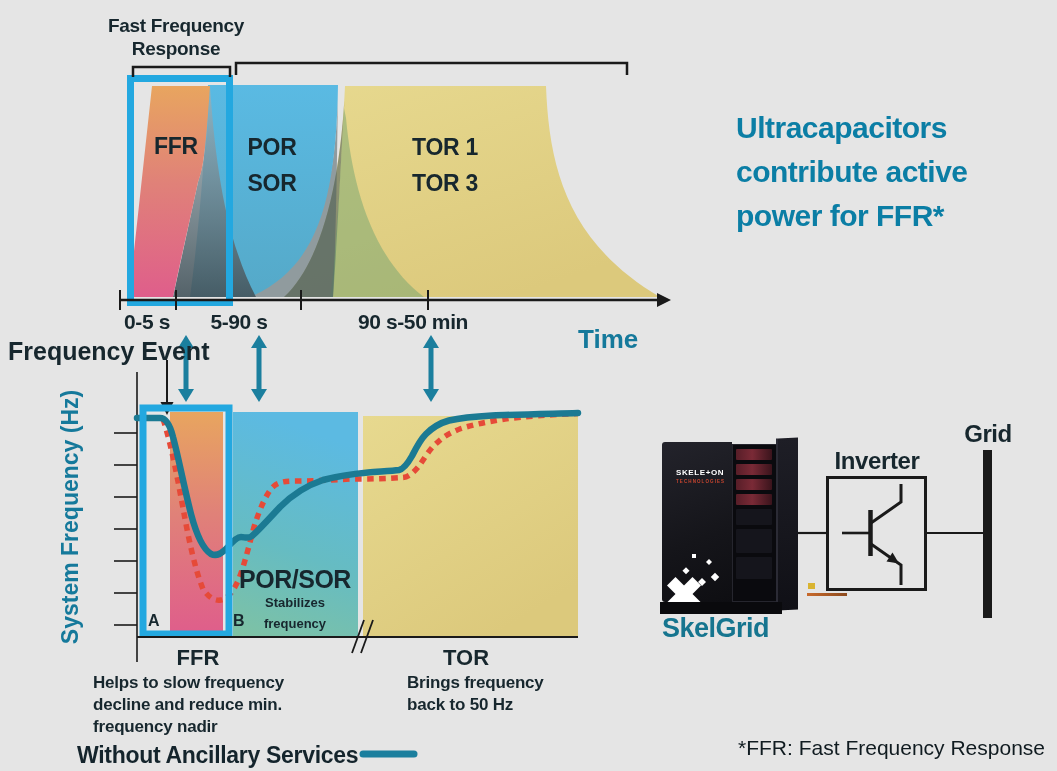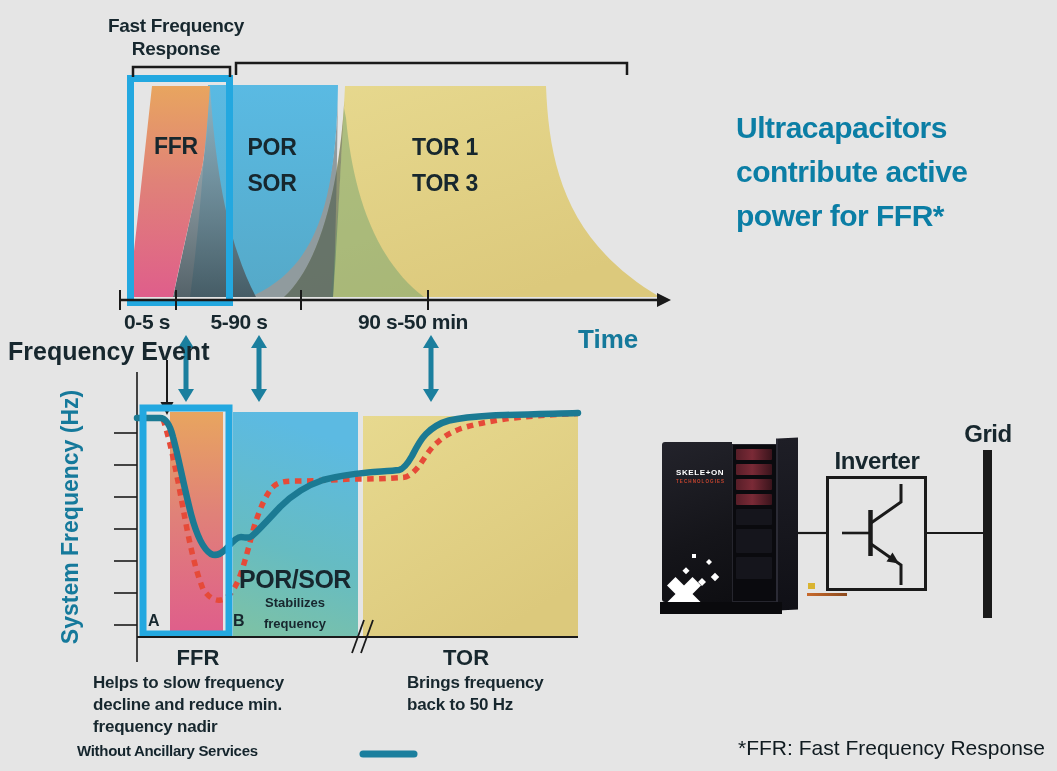--- a/index.html
+++ b/index.html
@@ -12,21 +12,21 @@
   .zone-label{font-size:23px;font-weight:700;letter-spacing:-0.3px;}
   .tick-label{font-size:21px;font-weight:700;letter-spacing:-0.4px;}
   .time-label{font-size:26px;font-weight:700;color:#15799B;}
   .event-label{font-size:25px;font-weight:600;}
   .ylab{font-size:23px;font-weight:700;color:#15799B;white-space:nowrap;}
   .porsor{font-size:25px;font-weight:700;letter-spacing:-0.5px;}
   .subnote{font-size:13px;font-weight:600;line-height:21px;}
   .ab{font-size:16px;font-weight:700;}
   .phase{font-size:22px;font-weight:700;}
   .desc{font-size:17px;font-weight:600;line-height:22px;letter-spacing:-0.2px;}
-  .legend-t{font-size:15px;font-weight:600;letter-spacing:-0.3px;color:#14242C;}
+  .legend-t{font-size:23px;font-weight:600;letter-spacing:-0.3px;color:#14242C;}
   .footnote{font-size:21px;font-weight:500;color:#101B20;}
   .headline{font-size:30px;font-weight:700;line-height:44px;letter-spacing:-0.5px;color:#0B7EA5;white-space:pre-line;}
   .devlab{font-size:24px;font-weight:700;letter-spacing:-0.4px;}
   .skelgrid{font-size:27px;font-weight:700;letter-spacing:-0.5px;color:#16758F;}
   
   .cabinet{left:660px;top:436px;width:140px;height:180px;}
   .cab-left{position:absolute;left:2px;top:6px;width:70px;height:160px;background:linear-gradient(160deg,#23232B 0%,#15151A 60%,#0E0E12 100%);border-radius:3px 0 0 3px;}
   .cab-brand{position:absolute;left:14px;top:26px;font-size:8px;font-weight:700;color:#FFFFFF;letter-spacing:0.6px;white-space:nowrap;}
   .cab-brand-sub{position:absolute;left:14px;top:37px;font-size:4.5px;font-weight:700;color:#C8452F;letter-spacing:1.1px;white-space:nowrap;}
   .cab-rack{position:absolute;left:72px;top:8px;width:44px;height:156px;background:#0A0A0E;border:1px solid #26262E;}
@@ -233,16 +233,17 @@
       <div class="mod dark" style="top:64px;height:16px"></div>
       <div class="mod dark" style="top:84px;height:24px"></div>
       <div class="mod dark" style="top:112px;height:22px"></div>
       <div class="warn"></div>
       <div class="busbar"></div>
     </div>
     <div class="cab-door"></div>
     <div class="cab-plinth"></div>
   </div>
 
+  <div class="abs skelgrid" style="left:662px;top:613px">SkelGrid</div>
   <div class="abs txt devlab c" style="left:877px;top:447px">Inverter</div>
   <div class="abs txt devlab c" style="left:988px;top:420px">Grid</div>
 
 </div>
 
 </body></html>

